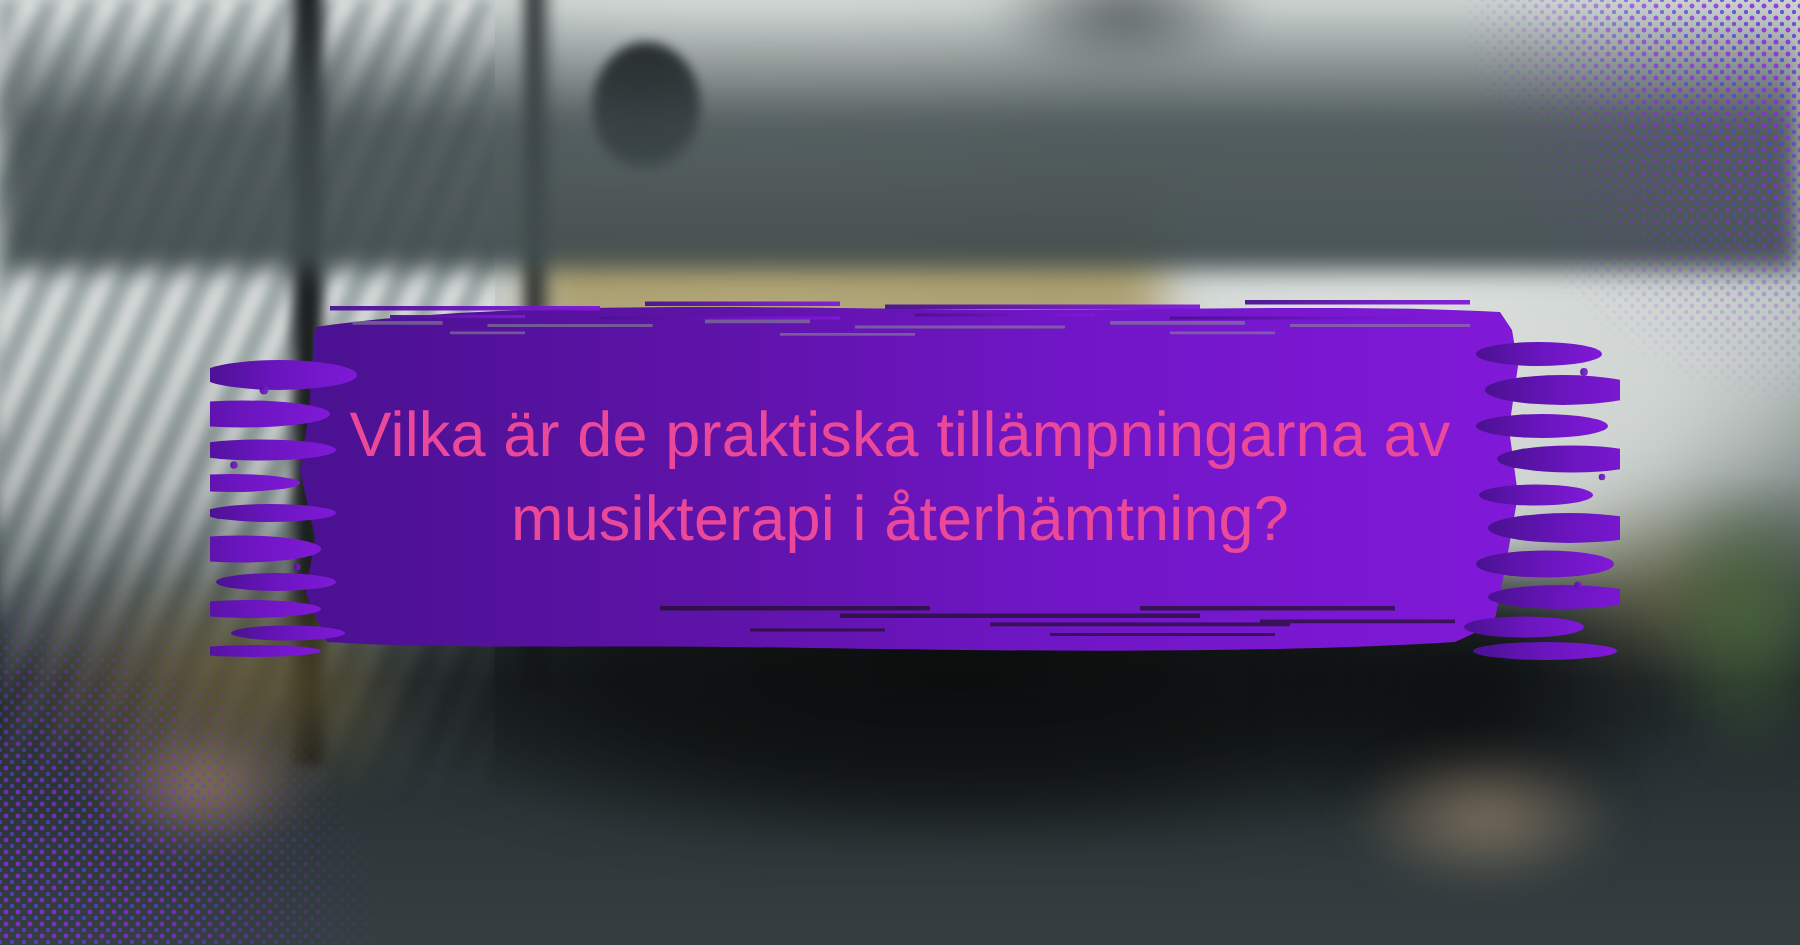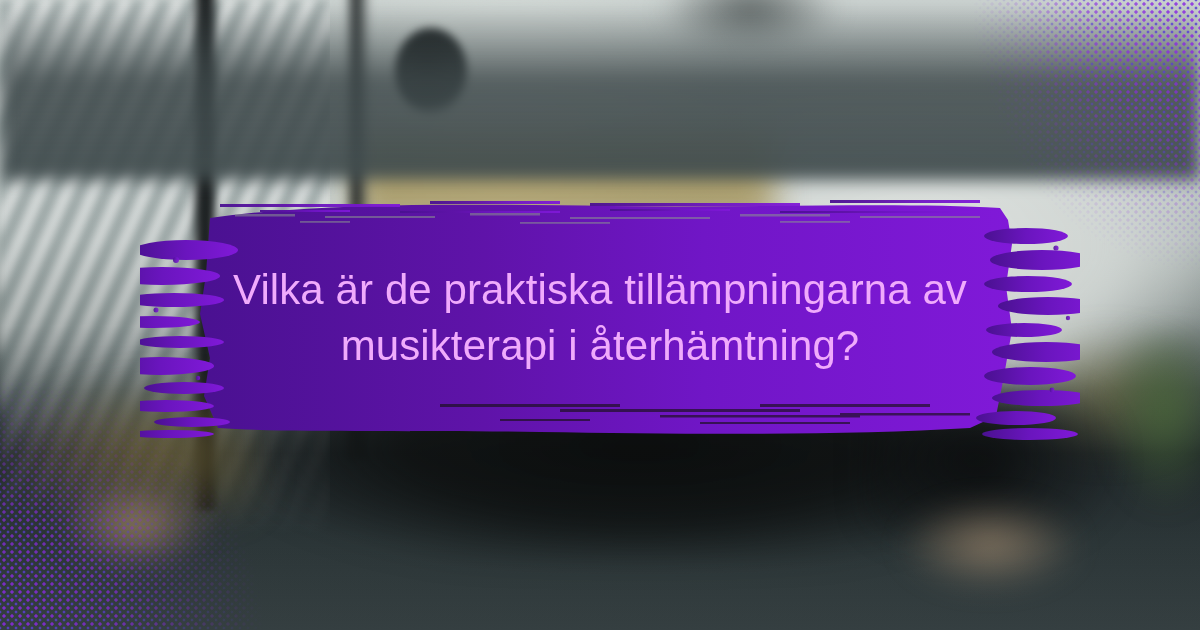--- a/index.html
+++ b/index.html
@@ -204,21 +204,21 @@
   }
   .brush-svg { display: block; width: 100%; height: 100%; }
 
   
   .headline {
     position: absolute;
     left: 0;
     top: 262px;
     width: 1200px;
     text-align: center;
-    color: #f0abfc;
+    color: #ec4899;
     font-size: 42px;
     line-height: 56px;
     font-weight: 400;
     letter-spacing: .1px;
     white-space: pre-line;
   }
 </style>
 </head>
 <body>
 

